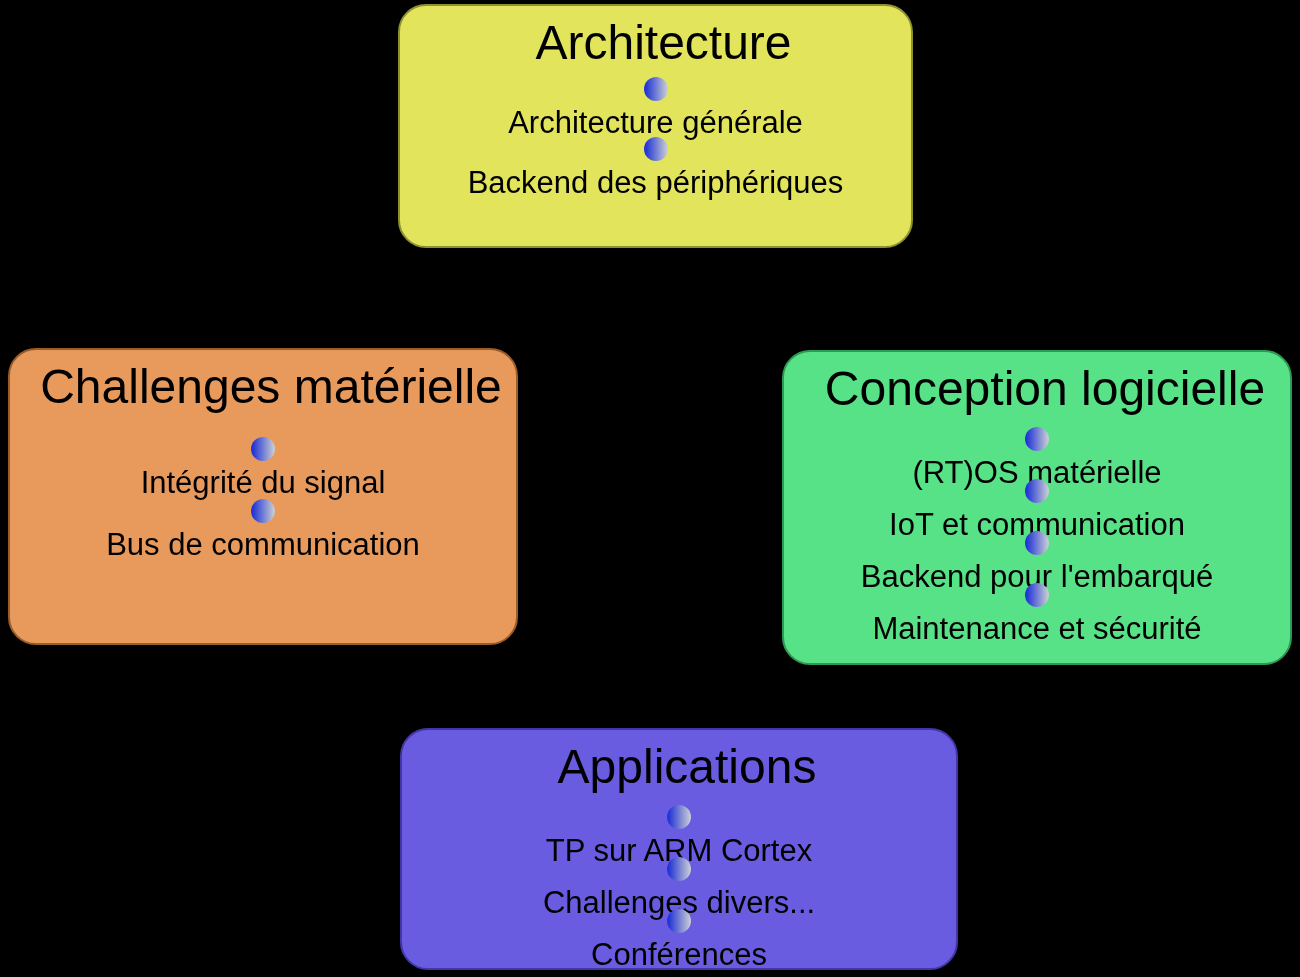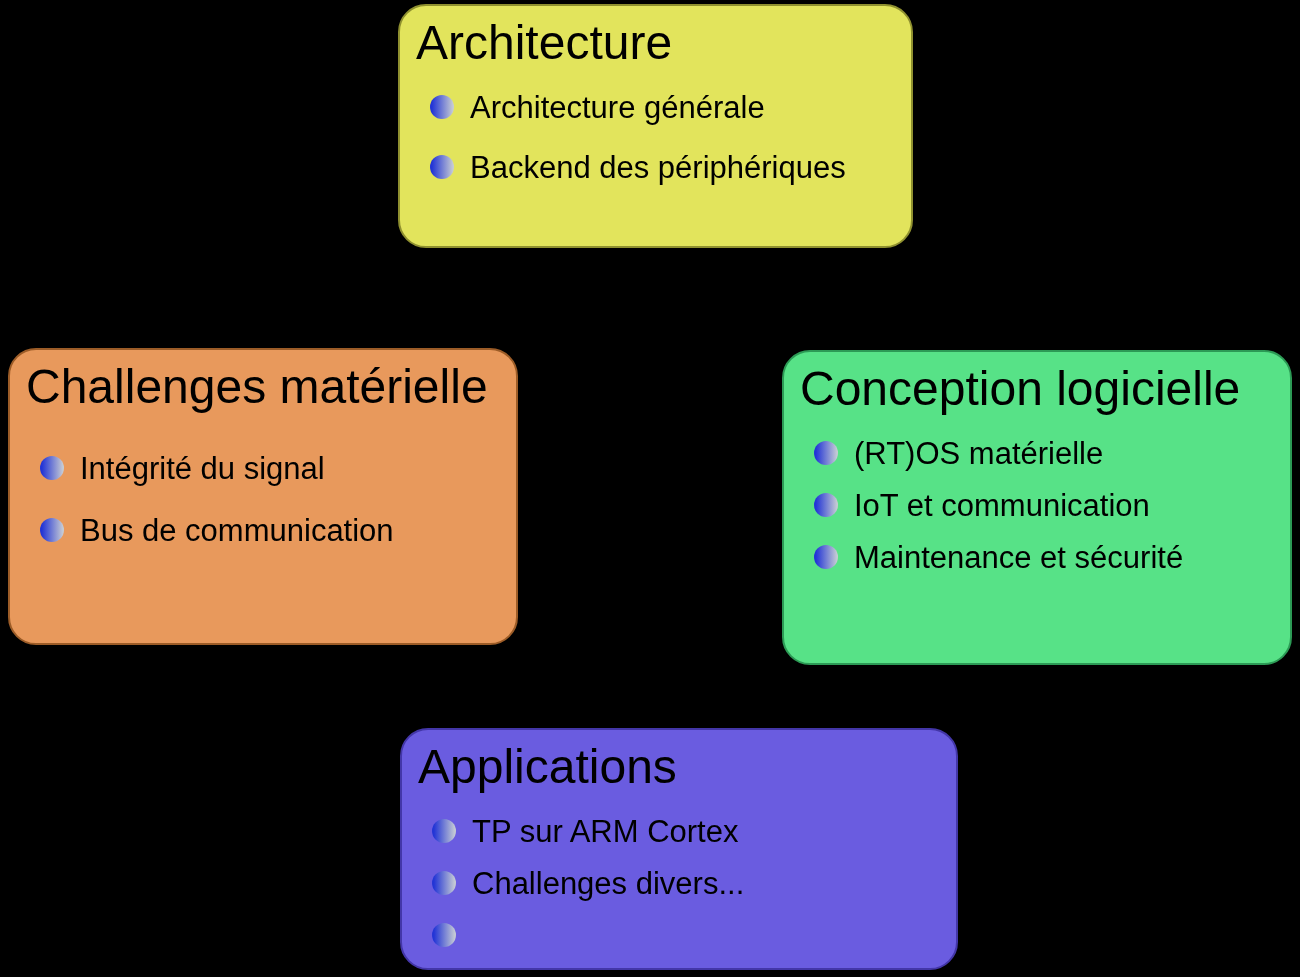--- a/index.html
+++ b/index.html
@@ -8,20 +8,21 @@
     background: #000000;
   }
   .canvas {
     position: relative;
     width: 1300px;
     height: 977px;
     background: #000000;
     overflow: hidden;
     font-family: "Liberation Sans", "DejaVu Sans", sans-serif;
     color: #000000;
+    text-align: center;
   }
   .node {
     position: absolute;
     border-radius: 28px;
     border: 2px solid transparent;
     box-sizing: border-box;
   }
   .node-architecture { left: 398px; top: 4px;   width: 515px; height: 244px; }
   .node-materielle   { left: 8px;   top: 348px; width: 510px; height: 297px; }
   .node-logicielle   { left: 782px; top: 350px; width: 510px; height: 315px; }
@@ -42,22 +43,22 @@
     padding: 0;
   }
   .node-architecture .node-items { margin-top: 6px; }
   .node-materielle   .node-items { margin-top: 22px; }
   .node-logicielle   .node-items { margin-top: 10px; }
   .node-applications .node-items { margin-top: 10px; }
 
   .node-item {
     display: flex;
     align-items: center;
-    padding-left: 30px;
-    gap: 16px;
+    gap: 6px;
+    flex-direction: column;
   }
   .node-architecture .node-item { height: 60px; }
   .node-materielle   .node-item { height: 62px; }
   .node-logicielle   .node-item { height: 52px; }
   .node-applications .node-item { height: 52px; }
 
   .bullet {
     width: 24px;
     height: 24px;
     border-radius: 50%;
@@ -109,35 +110,40 @@
       <li class="node-item">
         <span class="bullet"></span>
         <span class="item-label">(RT)OS matérielle</span>
       </li>
       <li class="node-item">
         <span class="bullet"></span>
         <span class="item-label">IoT et communication</span>
       </li>
       <li class="node-item">
         <span class="bullet"></span>
+        <span class="item-label">Backend pour l'embarqué</span>
+      </li>
+      <li class="node-item">
+        <span class="bullet"></span>
         <span class="item-label">Maintenance et sécurité</span>
       </li>
     </ul>
   </section>
 
   <section class="node node-applications" style="background: rgb(106, 92, 224); border-color: rgb(67, 54, 168);">
     <h2 class="node-title">Applications</h2>
     <ul class="node-items">
       <li class="node-item">
         <span class="bullet"></span>
         <span class="item-label">TP sur ARM Cortex</span>
       </li>
       <li class="node-item">
         <span class="bullet"></span>
         <span class="item-label">Challenges divers...</span>
       </li>
       <li class="node-item">
         <span class="bullet"></span>
+        <span class="item-label">Conférences</span>
       </li>
     </ul>
   </section>
 
 </div>
 
 </body></html>

